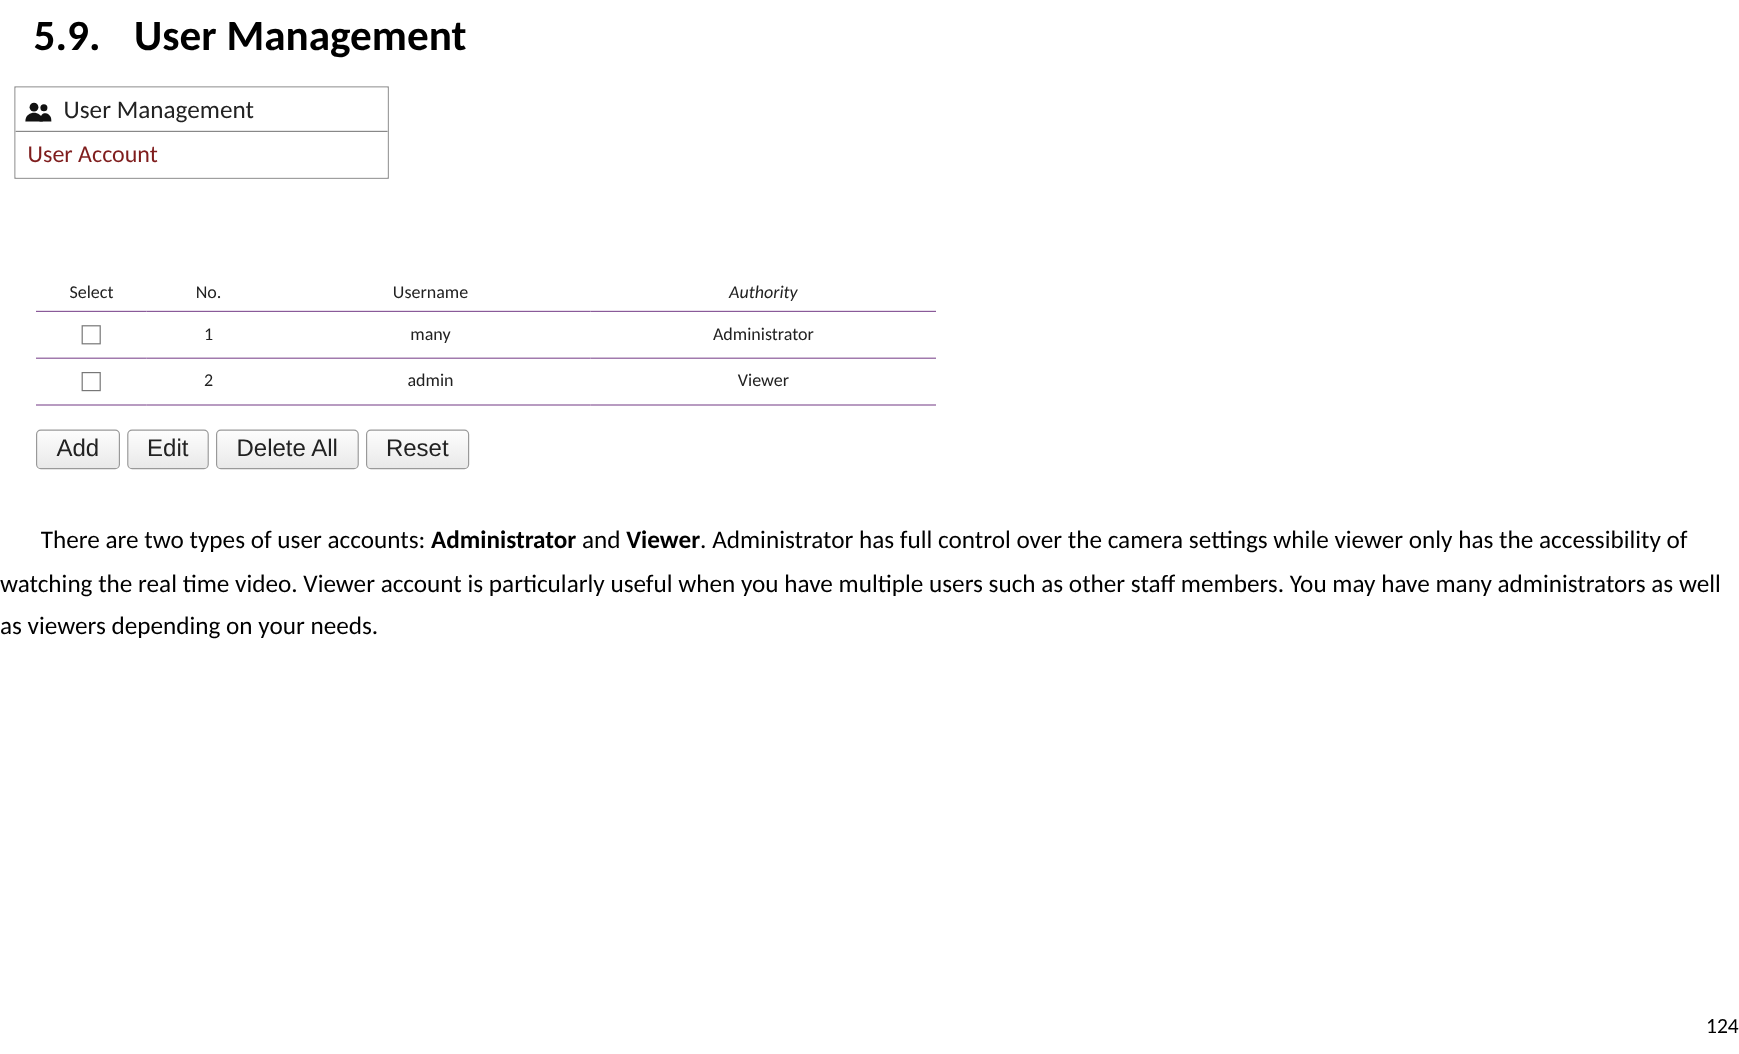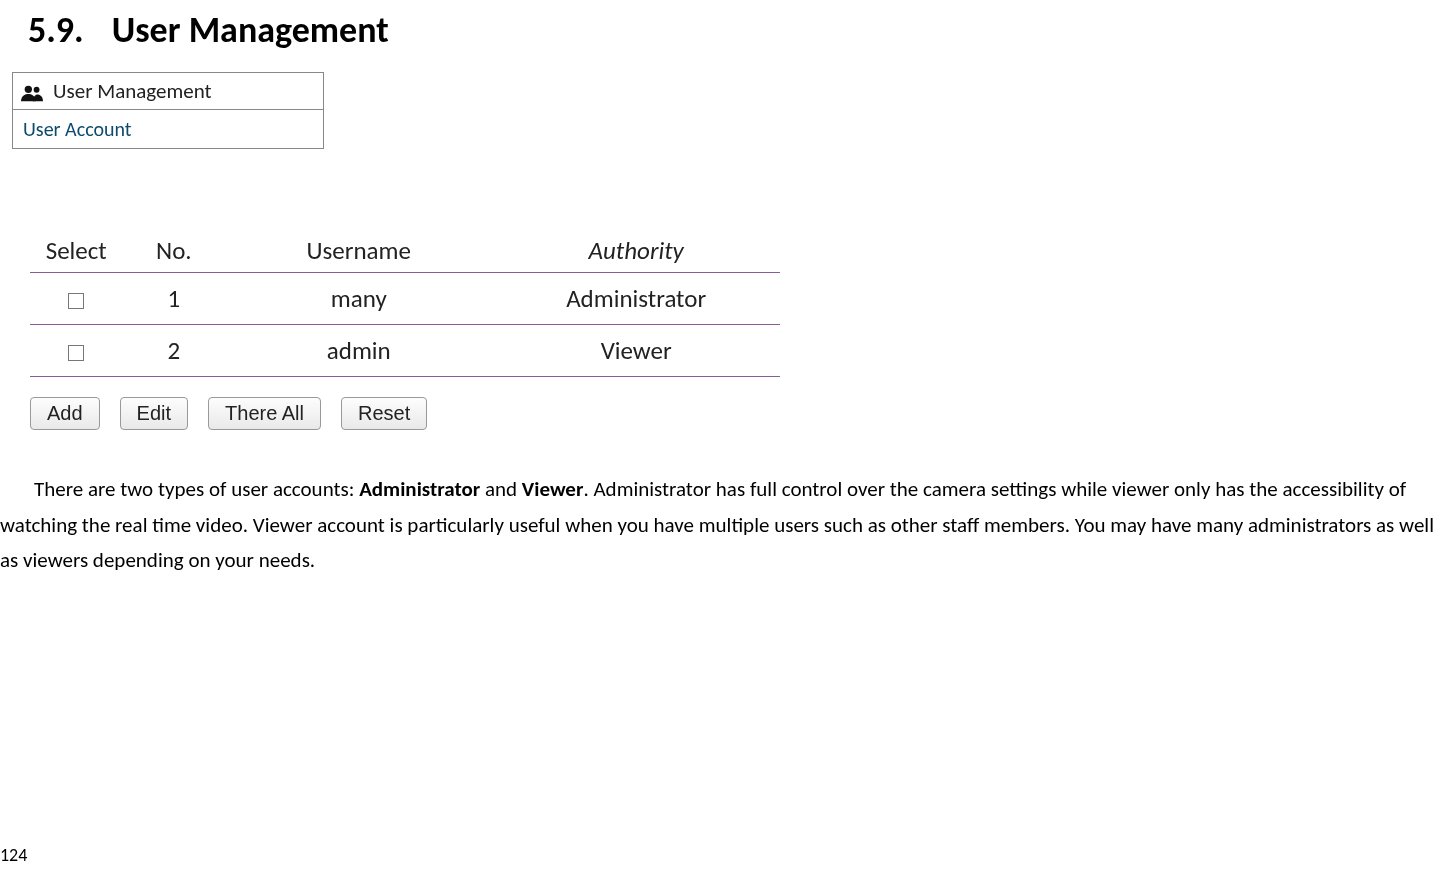--- a/index.html
+++ b/index.html
@@ -45,41 +45,41 @@
       margin-right: 10px;
       position: relative;
     }
     .nav-header .users-ic svg {
       width: 22px;
       height: 18px;
     }
     .nav-item {
       padding: 7px 10px;
       font-size: 20px;
-      color: #0c4a6e;
+      color: #7f1d1d;
       border-bottom: 1px solid #888;
       background: #fff;
     }
     .nav-item:last-child {
       border-bottom: none;
     }
     .user-list-wrap {
       margin-top: 80px;
       margin-left: 30px;
       width: 750px;
     }
     .user-list-title {
       font-size: 22px;
       color: #222;
       margin-bottom: 2px;
     }
     table.user-table {
       width: 100%;
       border-collapse: collapse;
-      font-size: 25px;
+      font-size: 15px;
     }
     table.user-table th {
       font-weight: normal;
       text-align: center;
       padding: 6px 0 6px 0;
       color: #222;
     }
     table.user-table td {
       text-align: center;
       padding: 10px 0;
@@ -91,21 +91,21 @@
       display: inline-block;
       width: 16px;
       height: 16px;
       border: 1.5px solid #777;
       background: #fff;
       vertical-align: middle;
     }
     .btn-row {
       margin-top: 20px;
       display: flex;
-      gap: 20px;
+      gap: 6px;
     }
     .btn {
       font-size: 20px;
       padding: 4px 16px;
       border: 1px solid #999;
       border-radius: 4px;
       background: linear-gradient(#fdfdfd, #e9e9e9);
       color: #222;
       cursor: pointer;
     }
@@ -120,21 +120,21 @@
       width: 34px;
     }
     .body-text b {
       font-weight: bold;
     }
     .page-num {
       position: absolute;
       bottom: 12px;
       left: 0;
       right: 0;
-      text-align: left;
+      text-align: right;
       font-size: 18px;
     }
     .col-select { width: 90px; }
     .col-no { width: 100px; }
     .col-user { width: 260px; }
     .col-auth { width: 280px; font-style: italic; }
   </style>
 </head>
 <body>
 
@@ -181,21 +181,21 @@
         <td>2</td>
         <td>admin</td>
         <td>Viewer</td>
       </tr>
     </tbody>
   </table>
 
   <div class="btn-row">
     <button class="btn">Add</button>
     <button class="btn">Edit</button>
-    <button class="btn">There All</button>
+    <button class="btn">Delete All</button>
     <button class="btn">Reset</button>
   </div>
 </div>
 
 <div class="body-text">
   <span class="indent"></span><span>There are two types of user accounts: </span><b>Administrator</b><span> and </span><b>Viewer</b><span>. Administrator has full control over the camera settings while viewer only has the accessibility of watching the real time video. Viewer account is particularly useful when you have multiple users such as other staff members. You may have many administrators as well as viewers depending on your needs.</span>
 </div>
 
 <div class="page-num">124</div>
 

